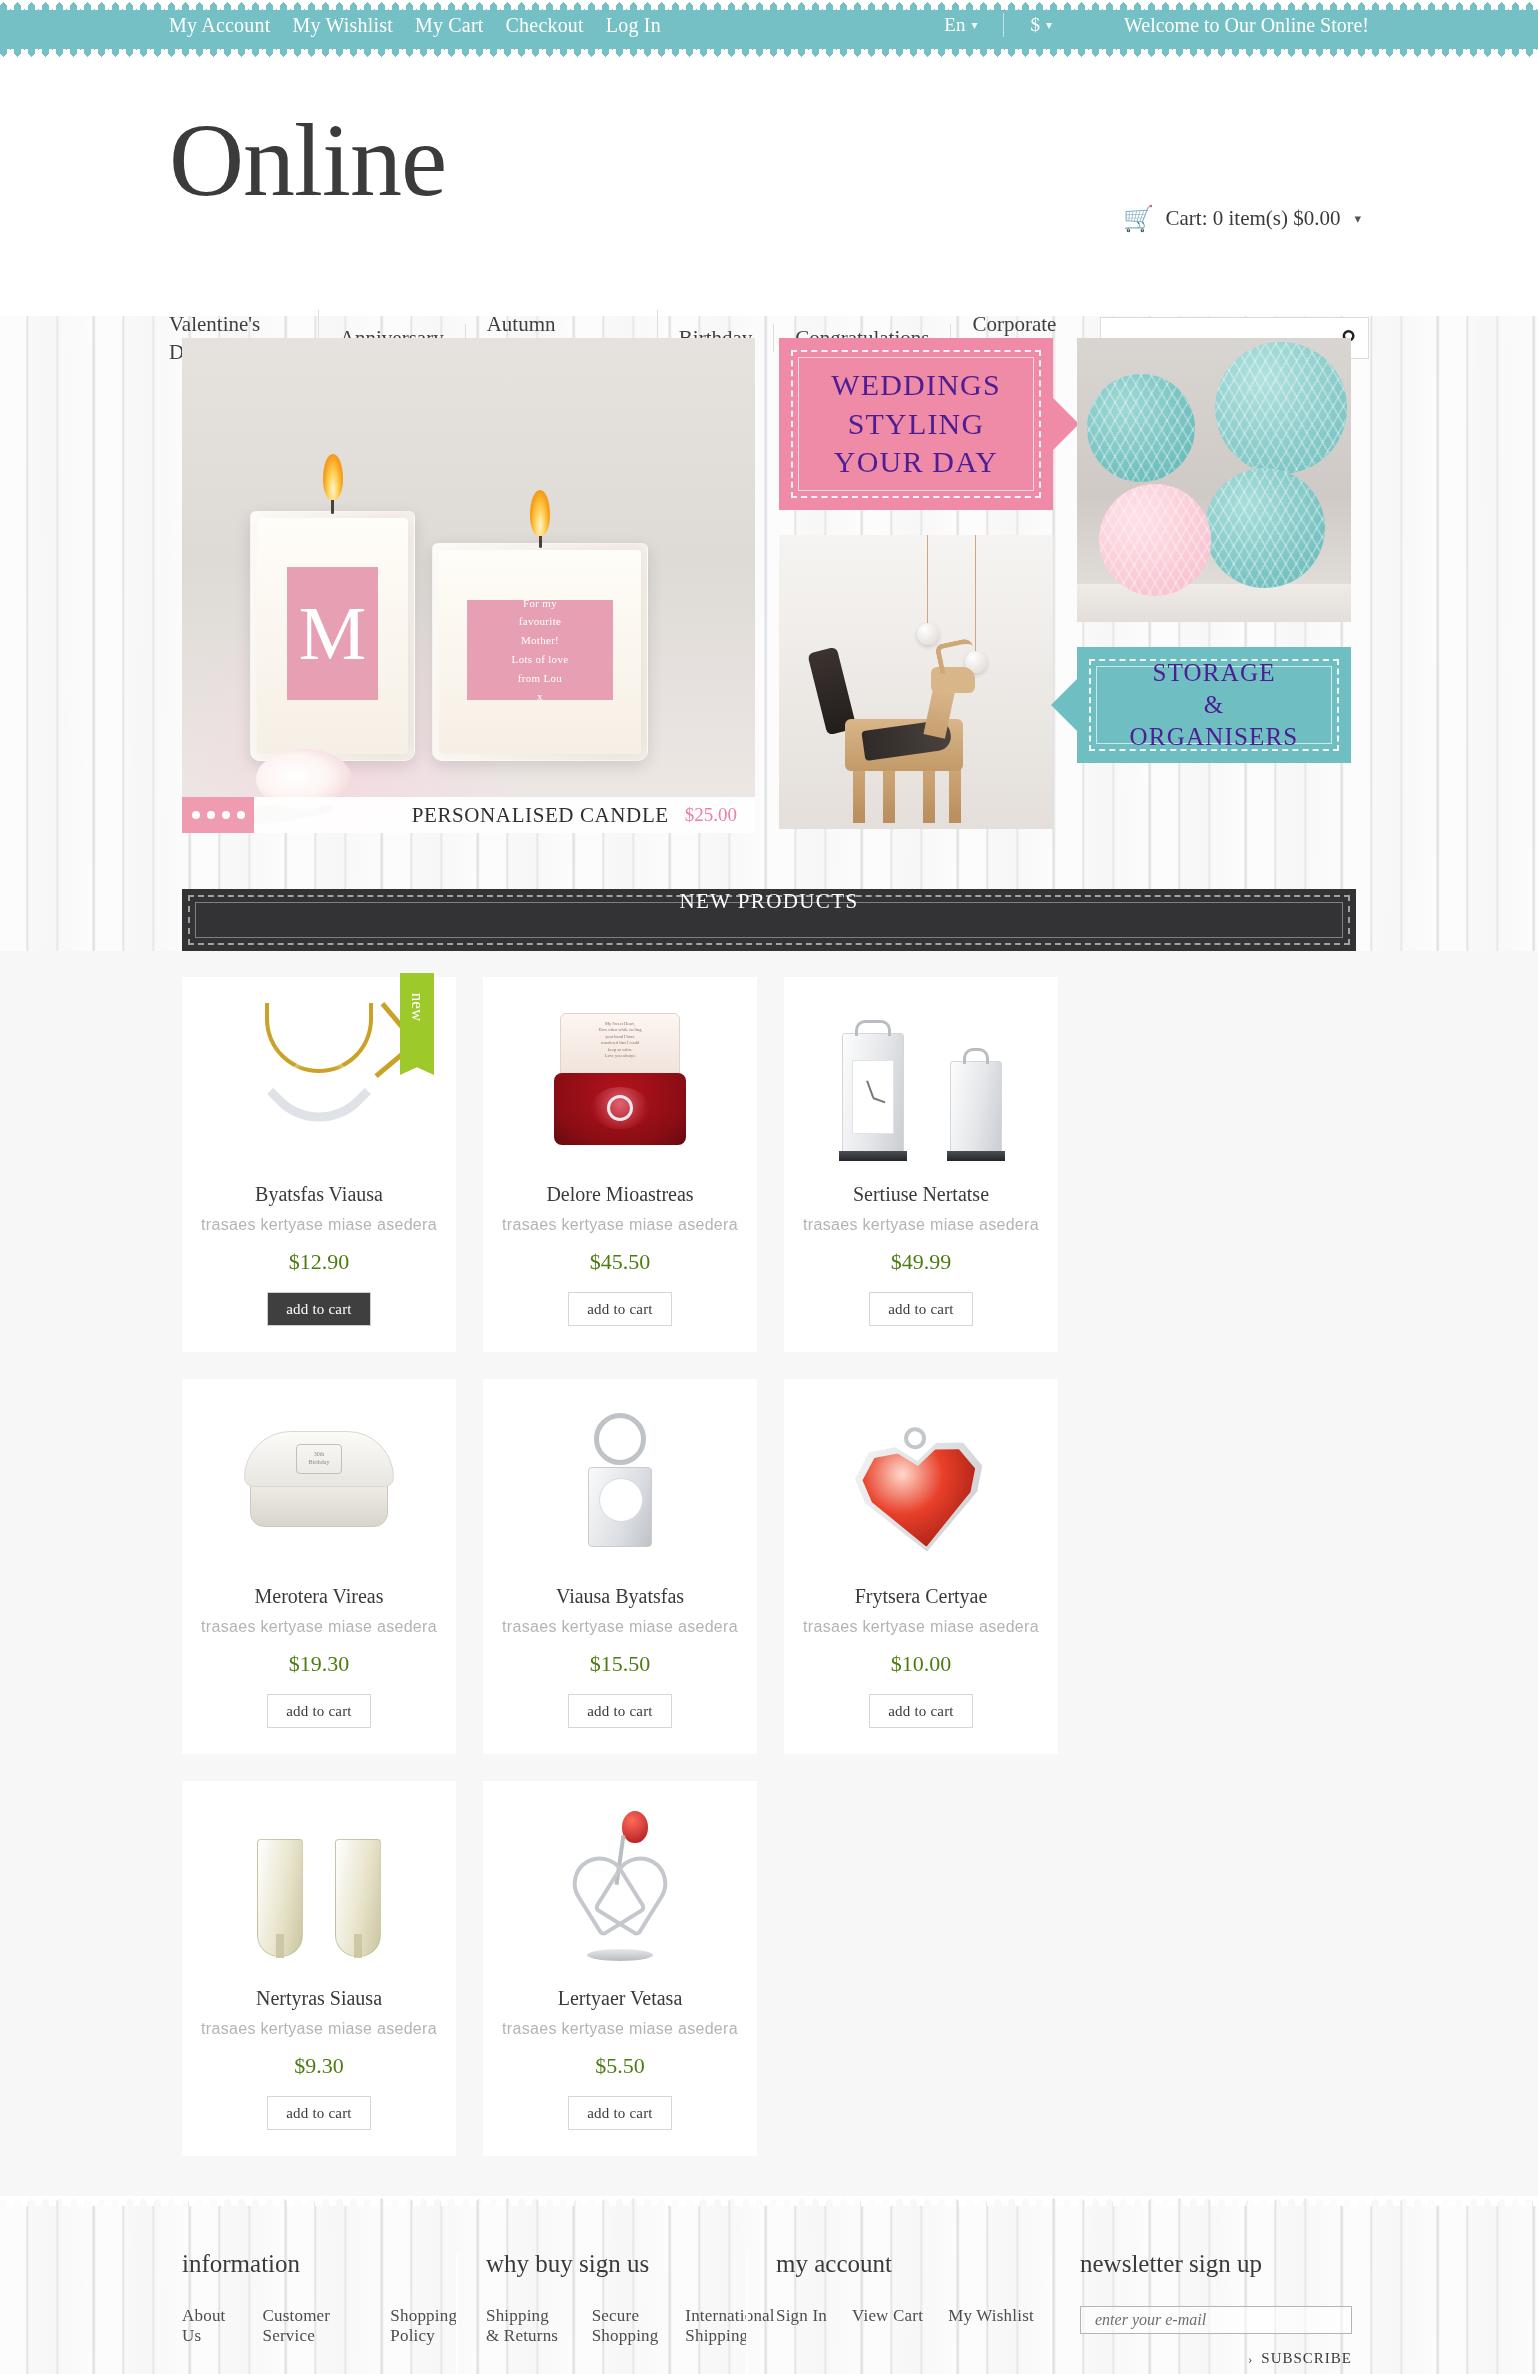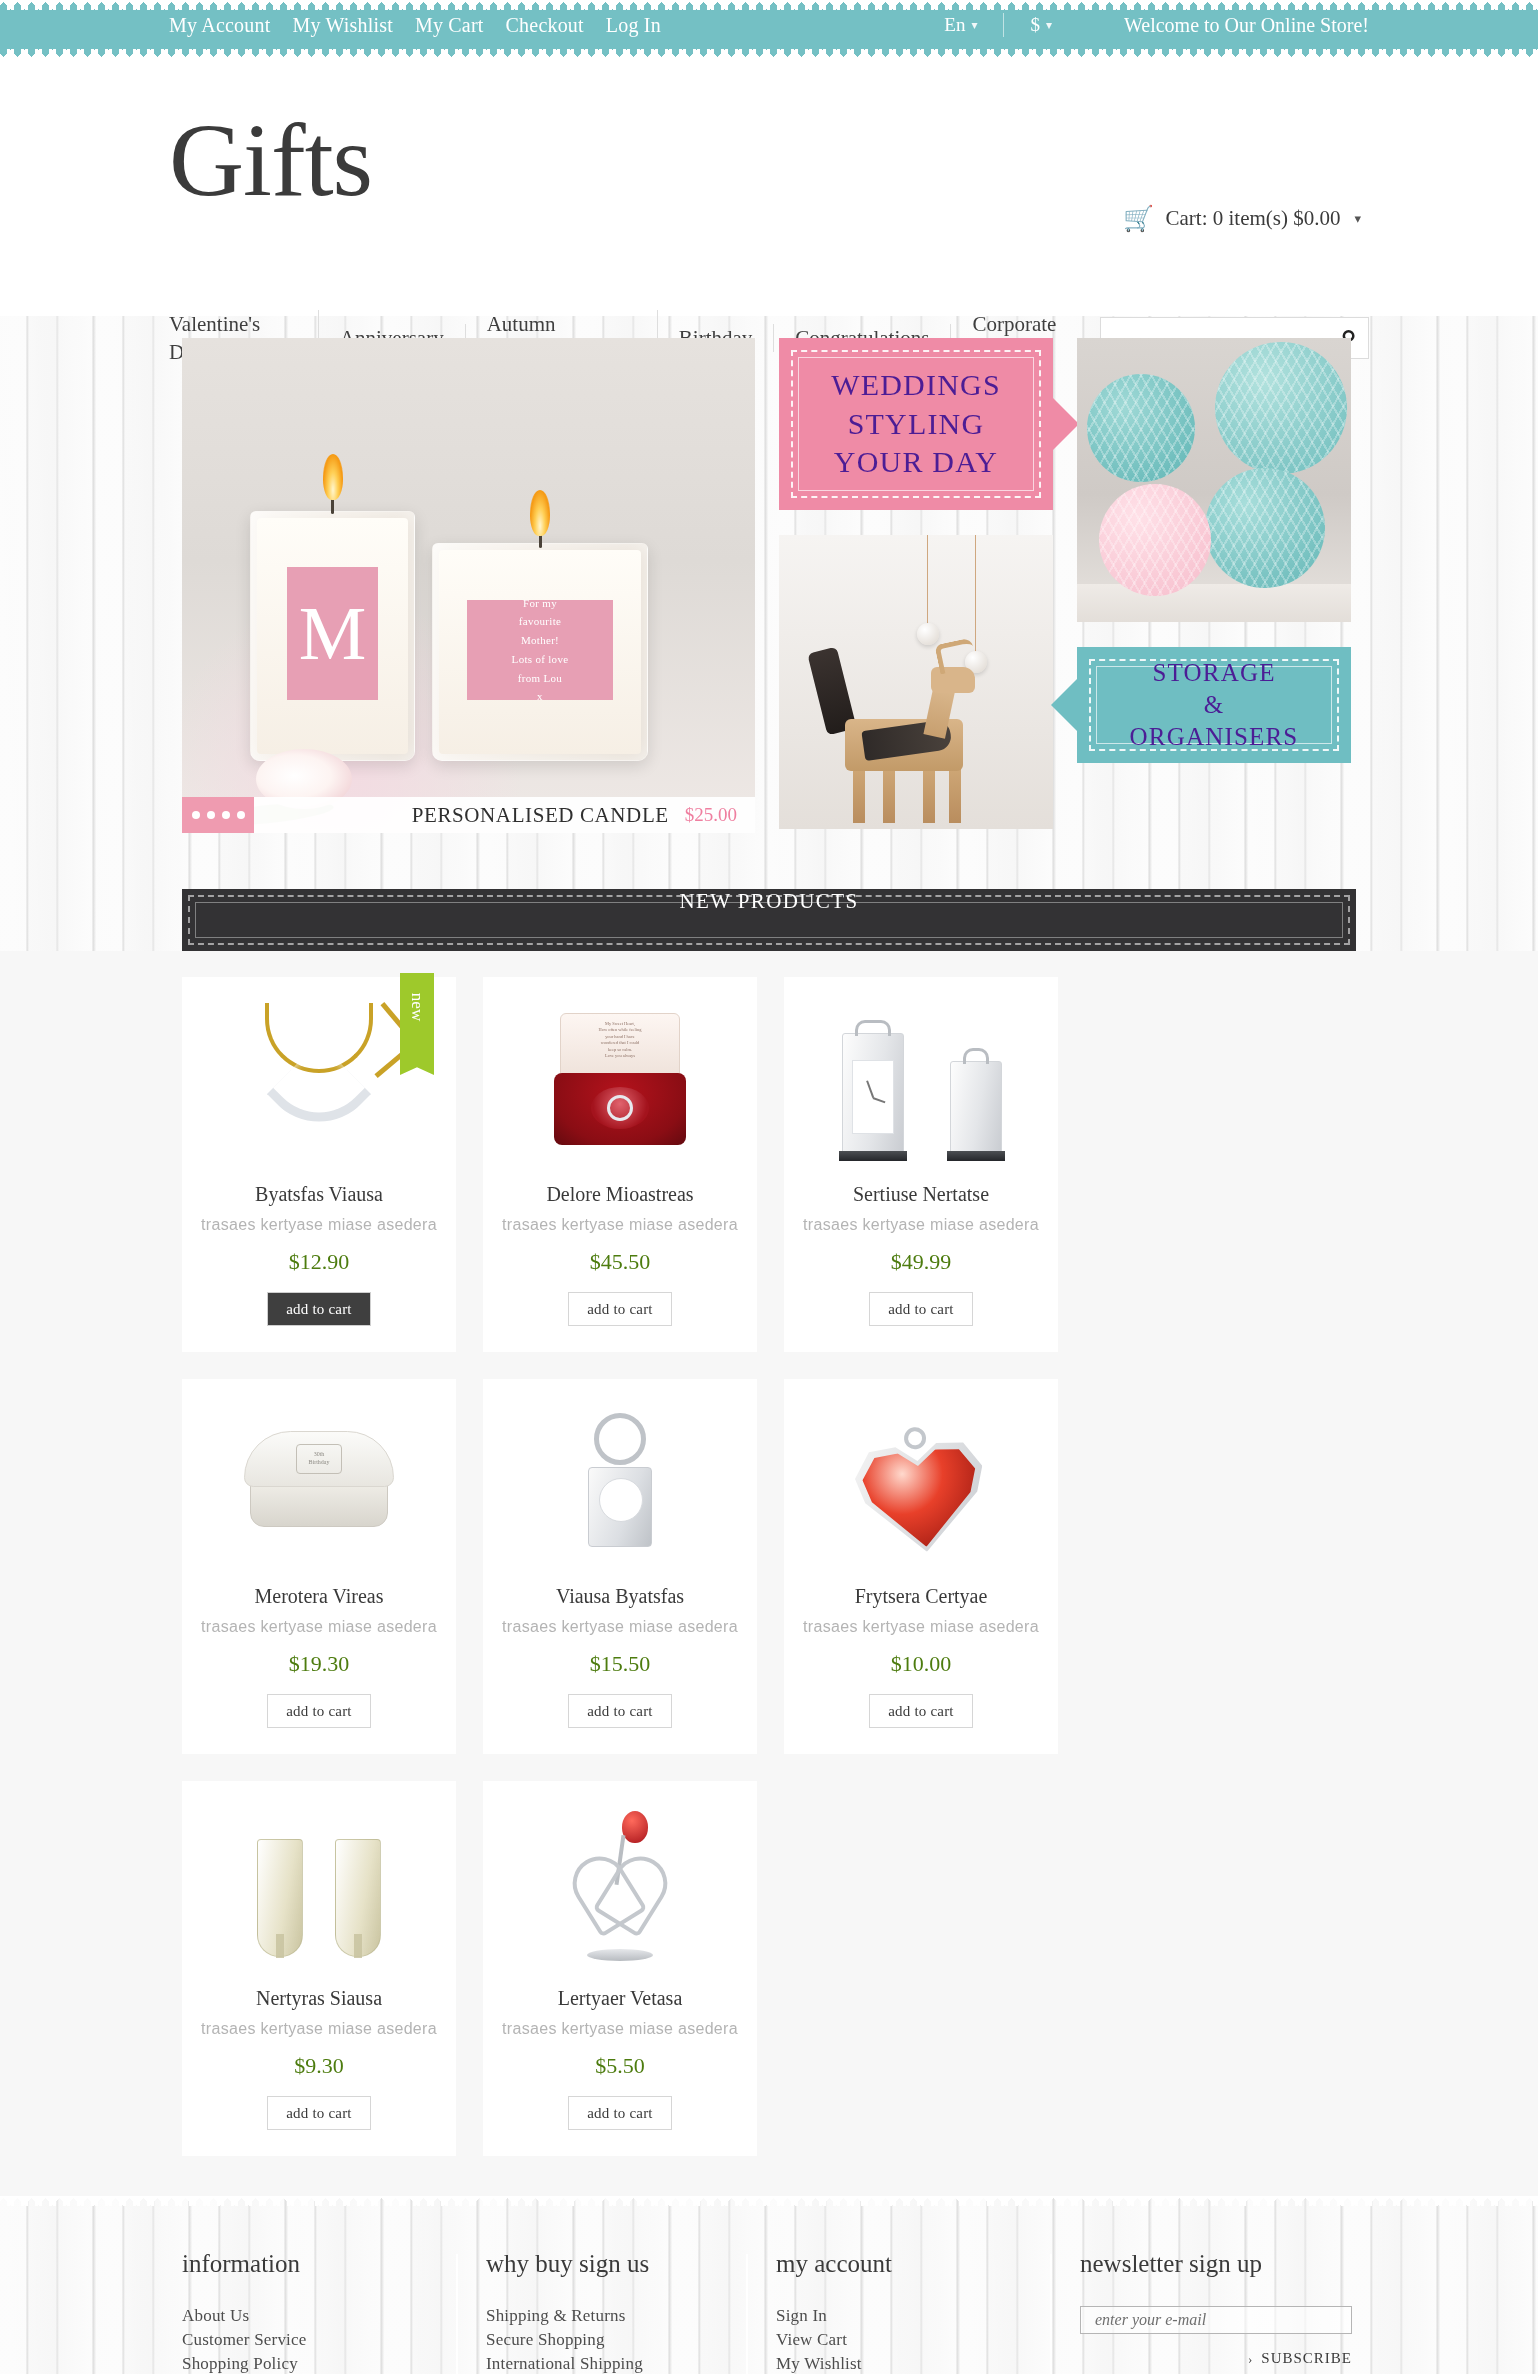--- a/index.html
+++ b/index.html
@@ -506,21 +506,21 @@
   .fcol.c3 { width:304px; }
   .fcol.c4 { width:276px; }
   .fcol.c2::before, .fcol.c3::before, .fcol.c4::before {
     content:""; position:absolute; left:-30px; top:4px; bottom:24px;
     width:2px; background:rgba(255,255,255,.95);
   }
   .fhead {
     font-size:25px; color:#3a3a3a; font-family:"Liberation Serif", serif;
     margin-bottom:28px; font-weight:normal;
   }
-  .flinks { display:flex; flex-direction:column; gap:4px; }
+  .flinks { display:flex; flex-direction:row; gap:25px; }
   .flinks a {
     font-size:17px; color:#4d4d4d; text-decoration:none;
     font-family:"Liberation Serif", serif; letter-spacing:.2px;
   }
   .news-input {
     width:272px; height:28px; border:1px solid #b5b5b5; background:rgba(255,255,255,.55);
     padding:0 14px; font-size:16px; font-style:italic; color:#6f6f6f;
     font-family:"Liberation Serif", serif; outline:none;
   }
   .news-input::placeholder { color:#6f6f6f; font-style:italic; }
@@ -557,21 +557,21 @@
         <div class="selector">
           <span>$</span>
           <span class="chev">▾</span>
         </div>
         <div class="welcome">Welcome to Our Online Store!</div>
       </div>
     </div>
   </div>
 
   <div class="header">
-    <div class="logo">Gifts</div>
+    <div class="logo">Online</div>
 
     <div class="cart-box">
       <span class="cart-glyph">🛒</span>
       <span class="cart-text">Cart: 0 item(s) $0.00</span>
       <span class="cart-chev">▾</span>
     </div>
 
     <div class="navrow">
       <nav class="nav">
         <a href="#">Valentine's Day</a>

